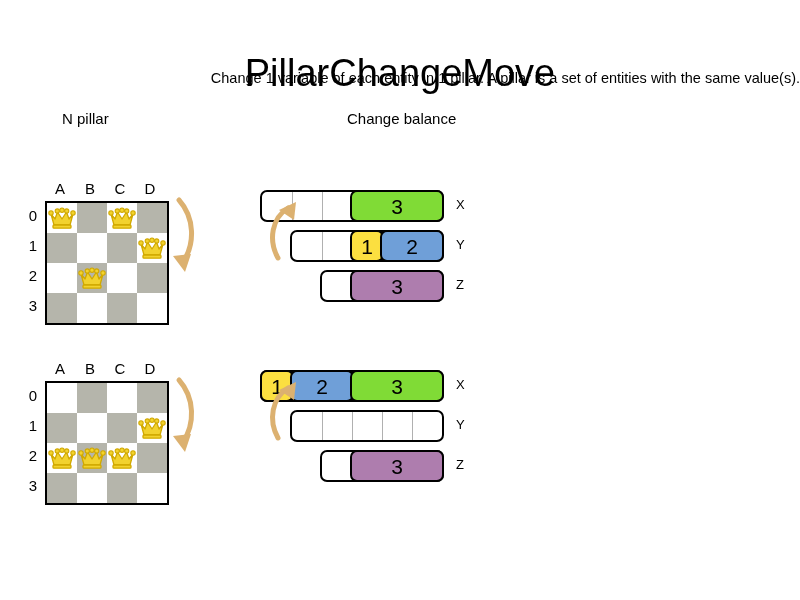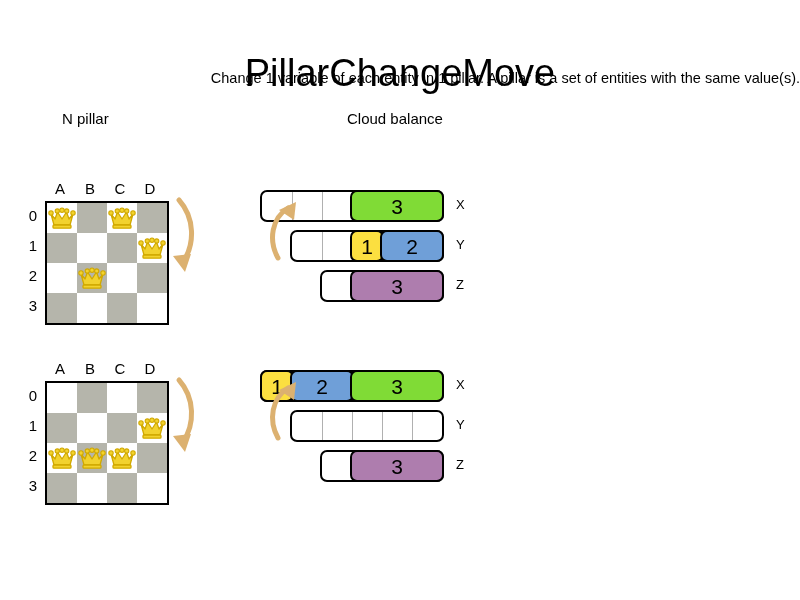--- a/index.html
+++ b/index.html
@@ -162,21 +162,21 @@
   #arrow-cloud-top      { top: 196px; left: 266px; }
   #arrow-cloud-bottom   { top: 376px; left: 266px; }
 </style>
 </head>
 <body>
 
 <h1 class="page-title">PillarChangeMove</h1>
 <div class="page-subtitle">Change 1 variable of each entity in 1 pillar. A pillar is a set of entities with the same value(s).</div>
 
 <div class="section-label" id="label-nqueens">N pillar</div>
-<div class="section-label" id="label-cloud">Cloud balance</div>
+<div class="section-label" id="label-cloud">Change balance</div>
 
 <div class="board-wrap" id="board-top">
     <div class="col-labels">
       <span style="left: 0px;">A</span>
       <span style="left: 30px;">B</span>
       <span style="left: 60px;">C</span>
       <span style="left: 90px;">D</span>
     </div>
     <div class="row-labels">
       <span style="top: 0px;">0</span>

